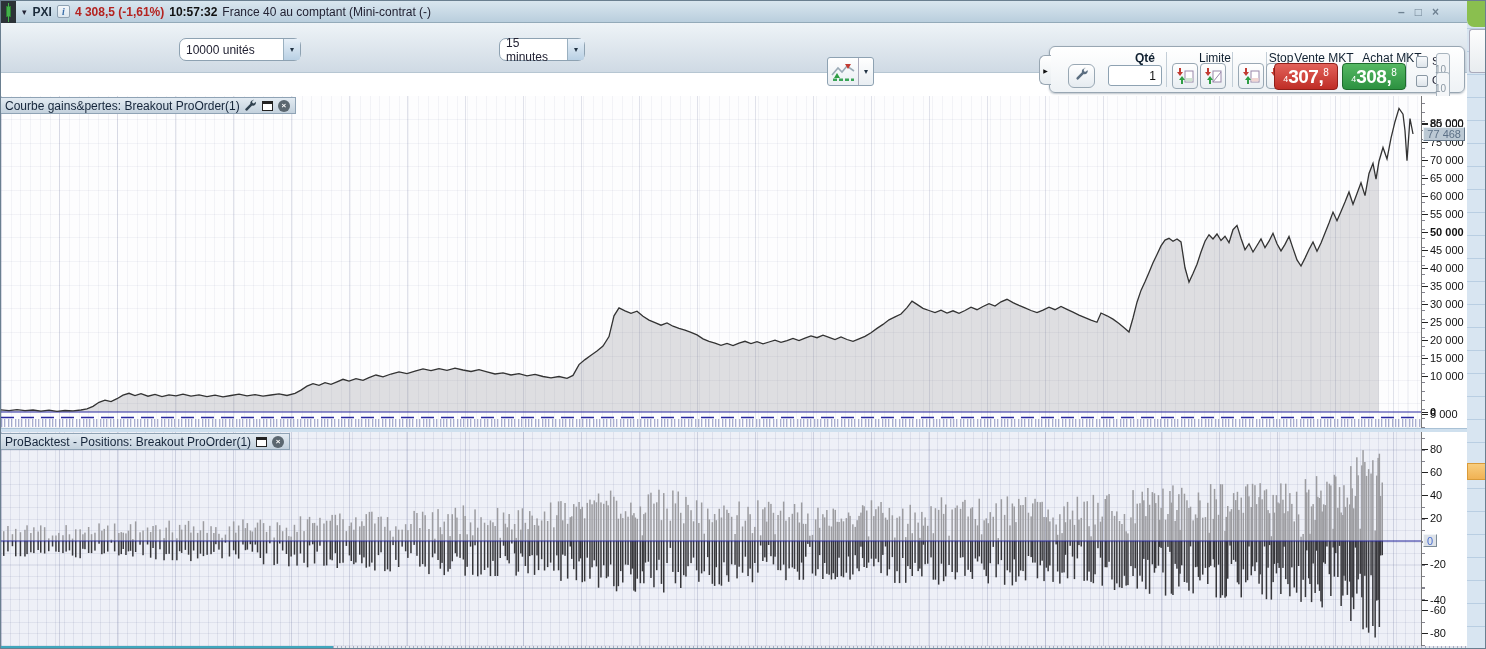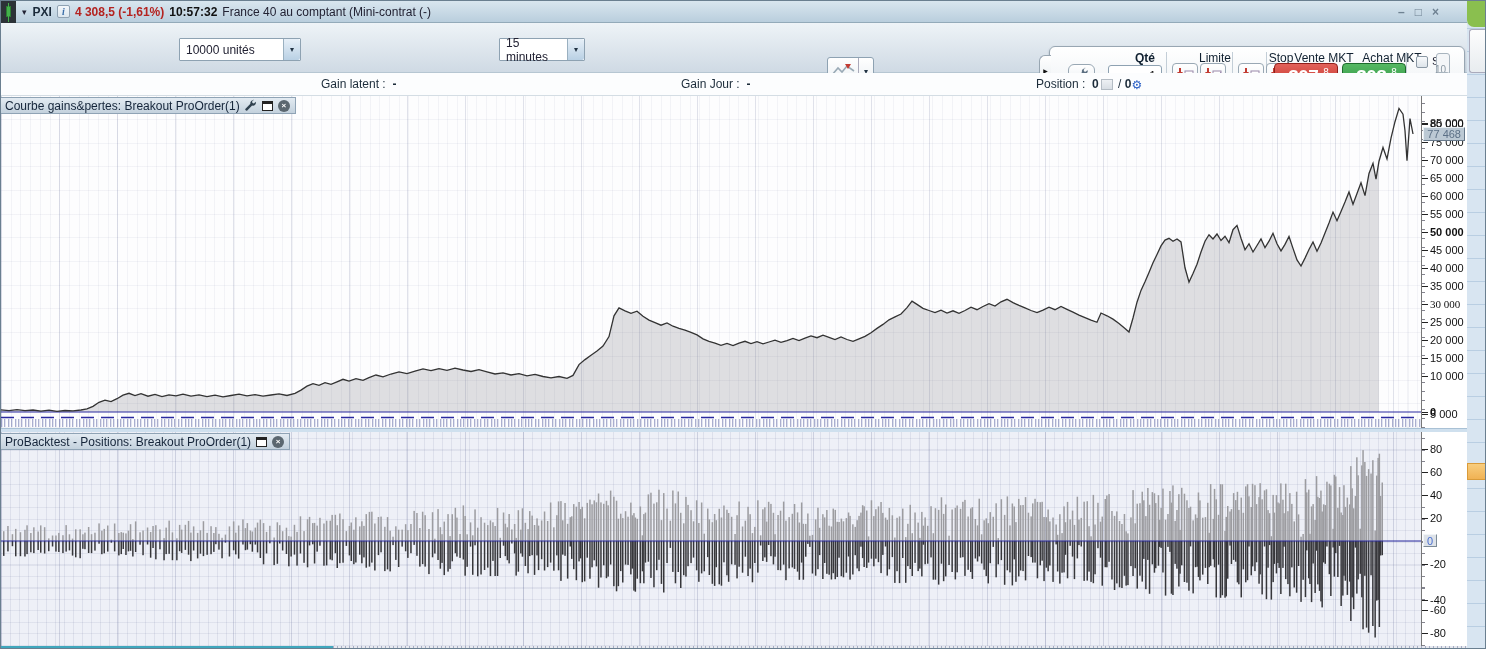--- a/index.html
+++ b/index.html
@@ -20,21 +20,21 @@
     display:flex;align-items:center;justify-content:center;}
   .price{color:#b42320;font-weight:bold;}
   .time{color:#111;font-weight:bold;}
   .instr{color:#223;}
   .wincontrols{position:absolute;right:28px;top:0;height:22px;display:flex;align-items:center;gap:10px;
     color:#6f8292;font-size:12px;font-weight:bold;}
   .wincontrols span{cursor:default;}
   
   .toolbar{position:absolute;left:0;top:22px;width:1466px;height:50px;
     background:linear-gradient(#eef3f7,#cfdae4);border-bottom:1px solid #b6c6d2;}
-  .dd{position:absolute;height:23px;background:#fff;border:1px solid #8ea2b2;border-radius:1px;
+  .dd{position:absolute;height:23px;background:#fff;border:1px solid #8ea2b2;border-radius:7px;
     display:flex;align-items:center;font-size:12px;color:#223;}
   .dd .dtxt{padding:0 6px;flex:1;}
   .dd .dbtn{width:17px;height:100%;border-left:1px solid #9ab0c0;border-radius:0 2px 2px 0;
     background:linear-gradient(#e7f0f8,#b9d0e4);display:flex;align-items:center;justify-content:center;
     font-size:8px;color:#234;}
   .charttype{position:absolute;left:826px;top:34px;height:29px;display:flex;
     border:1px solid #8ea2b2;border-radius:3px;background:linear-gradient(#fff,#e9eef2);}
   .charttype .cpart{width:30px;display:flex;align-items:center;justify-content:center;}
   .charttype .apart{width:15px;border-left:1px solid #aab;display:flex;align-items:center;justify-content:center;font-size:8px;color:#234;}
   
@@ -234,25 +234,20 @@
 
       <span class="cb" style="left:366px;top:9px;"></span>
       <span class="cblab" style="left:382px;top:8px;">S</span>
       <span class="smallinput" style="left:386px;top:6px;">10</span>
       <span class="cb" style="left:366px;top:28px;"></span>
       <span class="cblab" style="left:382px;top:27px;">O</span>
       <span class="smallinput" style="left:386px;top:25px;">10</span>
     </div>
   </div>
 
-  <div class="statusrow">
-    <span class="sitem" style="left:320px;"><span>Gain latent :  </span><b>-</b></span>
-    <span class="sitem" style="left:680px;"><span>Gain Jour :  </span><b>-</b></span>
-    <span class="sitem" style="left:1035px;"><span>Position :  </span><b>0</b><span class="imgic"></span><span> / </span><b>0</b><span class="gearic">⚙</span></span>
-  </div>
 
   <div class="p1">
     <svg id="equity-svg" class="chart" width="1420" height="332">
         <path d="M0,316 L0,313.8 L8,314.6 L16,313.7 L24,314.7 L32,314.0 L40,315.1 L48,314.2 L56,315.3 L64,314.5 L72,314.9 L80,314.0 L86,312.8 L92,310.3 L98,306.3 L104,304.2 L110,305.6 L116,302.7 L122,299.1 L128,297.3 L134,299.5 L140,297.7 L147,300.2 L154,298.4 L161,300.6 L168,298.8 L175,299.9 L182,298.1 L190,300.2 L198,298.8 L206,300.6 L214,299.1 L222,300.9 L230,299.5 L238,298.2 L246,299.9 L254,298.6 L262,300.2 L270,299.0 L278,297.9 L286,299.5 L294,297.3 L300,294.1 L306,290.2 L312,287.7 L318,289.4 L324,286.6 L330,288.4 L336,285.9 L342,283.3 L348,285.1 L355,282.6 L362,284.4 L368,281.6 L375,279.0 L382,280.8 L390,278.0 L398,275.8 L406,277.6 L414,275.1 L422,272.9 L430,274.7 L438,272.6 L446,274.4 L454,272.2 L462,274.0 L470,275.5 L478,273.7 L486,275.8 L494,278.0 L502,276.9 L510,279.0 L518,277.6 L526,279.8 L534,278.3 L542,280.5 L550,281.9 L558,280.5 L566,282.3 L572,279.4 L578,268.6 L584,263.6 L590,259.3 L596,255.0 L602,250.0 L608,240.6 L613,219.8 L618,211.9 L624,214.8 L630,217.3 L636,215.2 L642,220.2 L648,224.1 L654,226.7 L660,229.2 L666,227.0 L672,230.2 L678,232.4 L684,234.2 L690,236.3 L696,238.9 L702,242.8 L708,245.3 L714,247.1 L720,249.3 L726,247.5 L732,249.6 L738,247.1 L744,245.3 L750,247.5 L756,245.7 L762,247.8 L768,246.0 L774,244.2 L780,246.4 L786,244.6 L792,242.4 L798,244.6 L804,242.1 L810,239.9 L816,241.7 L822,239.2 L828,241.4 L834,243.5 L840,241.0 L846,243.5 L852,245.3 L858,242.8 L864,240.3 L870,236.7 L876,232.4 L882,228.4 L888,223.8 L894,220.9 L900,218.0 L906,211.6 L911,205.1 L916,208.4 L922,212.3 L928,214.5 L934,216.6 L940,214.1 L946,217.0 L952,214.8 L958,217.3 L964,214.5 L970,211.2 L976,213.7 L982,210.5 L988,207.6 L994,210.1 L1000,205.8 L1006,203.3 L1012,206.6 L1018,209.4 L1024,211.9 L1030,214.5 L1036,216.6 L1042,214.1 L1048,211.2 L1054,213.7 L1060,210.5 L1066,213.4 L1072,216.2 L1078,219.1 L1084,221.6 L1090,224.1 L1096,226.3 L1100,217.0 L1106,219.8 L1112,223.1 L1118,227.4 L1124,232.4 L1128,236.0 L1132,222.0 L1136,206.2 L1140,194.4 L1144,185.7 L1148,176.4 L1152,166.7 L1156,158.5 L1160,149.9 L1164,144.1 L1168,142.3 L1172,145.2 L1176,143.0 L1180,145.9 L1184,171.8 L1188,186.1 L1192,177.5 L1196,168.2 L1200,156.0 L1204,145.2 L1208,138.7 L1212,143.0 L1216,138.0 L1220,144.5 L1224,140.2 L1228,146.6 L1232,133.7 L1236,129.4 L1240,142.3 L1244,153.8 L1248,147.7 L1252,156.0 L1256,149.5 L1260,143.0 L1264,151.7 L1268,145.2 L1272,137.3 L1276,147.7 L1280,154.9 L1284,148.4 L1288,140.5 L1292,152.4 L1296,163.9 L1300,170.0 L1304,162.1 L1308,153.5 L1312,145.9 L1316,155.2 L1320,147.0 L1324,136.9 L1328,126.9 L1332,116.1 L1336,124.7 L1340,115.4 L1344,106.1 L1348,96.0 L1352,108.2 L1356,97.5 L1360,86.7 L1364,99.6 L1368,77.4 L1372,67.3 L1375,83.1 L1378,65.2 L1378,316 Z" fill="rgba(100,100,112,0.20)" stroke="none"></path>
         <line x1="0" y1="316" x2="1420" y2="316" stroke="#2a2aa0" stroke-width="1.2"></line>
         <line x1="0" y1="321.5" x2="1420" y2="321.5" stroke="#2a2aa0" stroke-width="1.4" stroke-dasharray="13 7"></line>
         <path d="M0,313.8 L0,313.8 L8,314.6 L16,313.7 L24,314.7 L32,314.0 L40,315.1 L48,314.2 L56,315.3 L64,314.5 L72,314.9 L80,314.0 L86,312.8 L92,310.3 L98,306.3 L104,304.2 L110,305.6 L116,302.7 L122,299.1 L128,297.3 L134,299.5 L140,297.7 L147,300.2 L154,298.4 L161,300.6 L168,298.8 L175,299.9 L182,298.1 L190,300.2 L198,298.8 L206,300.6 L214,299.1 L222,300.9 L230,299.5 L238,298.2 L246,299.9 L254,298.6 L262,300.2 L270,299.0 L278,297.9 L286,299.5 L294,297.3 L300,294.1 L306,290.2 L312,287.7 L318,289.4 L324,286.6 L330,288.4 L336,285.9 L342,283.3 L348,285.1 L355,282.6 L362,284.4 L368,281.6 L375,279.0 L382,280.8 L390,278.0 L398,275.8 L406,277.6 L414,275.1 L422,272.9 L430,274.7 L438,272.6 L446,274.4 L454,272.2 L462,274.0 L470,275.5 L478,273.7 L486,275.8 L494,278.0 L502,276.9 L510,279.0 L518,277.6 L526,279.8 L534,278.3 L542,280.5 L550,281.9 L558,280.5 L566,282.3 L572,279.4 L578,268.6 L584,263.6 L590,259.3 L596,255.0 L602,250.0 L608,240.6 L613,219.8 L618,211.9 L624,214.8 L630,217.3 L636,215.2 L642,220.2 L648,224.1 L654,226.7 L660,229.2 L666,227.0 L672,230.2 L678,232.4 L684,234.2 L690,236.3 L696,238.9 L702,242.8 L708,245.3 L714,247.1 L720,249.3 L726,247.5 L732,249.6 L738,247.1 L744,245.3 L750,247.5 L756,245.7 L762,247.8 L768,246.0 L774,244.2 L780,246.4 L786,244.6 L792,242.4 L798,244.6 L804,242.1 L810,239.9 L816,241.7 L822,239.2 L828,241.4 L834,243.5 L840,241.0 L846,243.5 L852,245.3 L858,242.8 L864,240.3 L870,236.7 L876,232.4 L882,228.4 L888,223.8 L894,220.9 L900,218.0 L906,211.6 L911,205.1 L916,208.4 L922,212.3 L928,214.5 L934,216.6 L940,214.1 L946,217.0 L952,214.8 L958,217.3 L964,214.5 L970,211.2 L976,213.7 L982,210.5 L988,207.6 L994,210.1 L1000,205.8 L1006,203.3 L1012,206.6 L1018,209.4 L1024,211.9 L1030,214.5 L1036,216.6 L1042,214.1 L1048,211.2 L1054,213.7 L1060,210.5 L1066,213.4 L1072,216.2 L1078,219.1 L1084,221.6 L1090,224.1 L1096,226.3 L1100,217.0 L1106,219.8 L1112,223.1 L1118,227.4 L1124,232.4 L1128,236.0 L1132,222.0 L1136,206.2 L1140,194.4 L1144,185.7 L1148,176.4 L1152,166.7 L1156,158.5 L1160,149.9 L1164,144.1 L1168,142.3 L1172,145.2 L1176,143.0 L1180,145.9 L1184,171.8 L1188,186.1 L1192,177.5 L1196,168.2 L1200,156.0 L1204,145.2 L1208,138.7 L1212,143.0 L1216,138.0 L1220,144.5 L1224,140.2 L1228,146.6 L1232,133.7 L1236,129.4 L1240,142.3 L1244,153.8 L1248,147.7 L1252,156.0 L1256,149.5 L1260,143.0 L1264,151.7 L1268,145.2 L1272,137.3 L1276,147.7 L1280,154.9 L1284,148.4 L1288,140.5 L1292,152.4 L1296,163.9 L1300,170.0 L1304,162.1 L1308,153.5 L1312,145.9 L1316,155.2 L1320,147.0 L1324,136.9 L1328,126.9 L1332,116.1 L1336,124.7 L1340,115.4 L1344,106.1 L1348,96.0 L1352,108.2 L1356,97.5 L1360,86.7 L1364,99.6 L1368,77.4 L1372,67.3 L1375,83.1 L1378,65.2 L1382,51.5 L1386,63.0 L1390,42.2 L1394,25.7 L1398,12.4 L1402,18.2 L1404,34.7 L1406,64.8 L1409,22.5 L1412,38.0" fill="none" stroke="#333333" stroke-width="1.3"></path>
       </svg>
     <div class="tickstrip"></div>
     <div class="chip">
@@ -275,21 +270,21 @@
       <div class="lab" style="top: 22.4412px;">80 000</div>
       <div class="lab" style="top: 40.3824px;">75 000</div>
       <div class="lab" style="top: 58.3235px;">70 000</div>
       <div class="lab" style="top: 76.2647px;">65 000</div>
       <div class="lab" style="top: 94.2059px;">60 000</div>
       <div class="lab" style="top: 112.147px;">55 000</div>
       <div class="lab bold" style="top: 130.088px;">50 000</div>
       <div class="lab" style="top: 148.029px;">45 000</div>
       <div class="lab" style="top: 165.971px;">40 000</div>
       <div class="lab" style="top: 183.912px;">35 000</div>
-      <div class="lab" style="top: 201.853px; font-family: Liberation Serif, serif;">30 000</div>
+      <div class="lab" style="top: 201.853px;">30 000</div>
       <div class="lab" style="top: 219.794px;">25 000</div>
       <div class="lab" style="top: 237.735px;">20 000</div>
       <div class="lab" style="top: 255.676px;">15 000</div>
       <div class="lab" style="top: 273.618px;">10 000</div>
       <div class="lab" style="top: 291.559px; margin-top: 20px;">5 000</div>
       <div class="lab bold" style="top: 309.5px;">0</div>
     </div>
 
   <div class="psep"></div>
 

